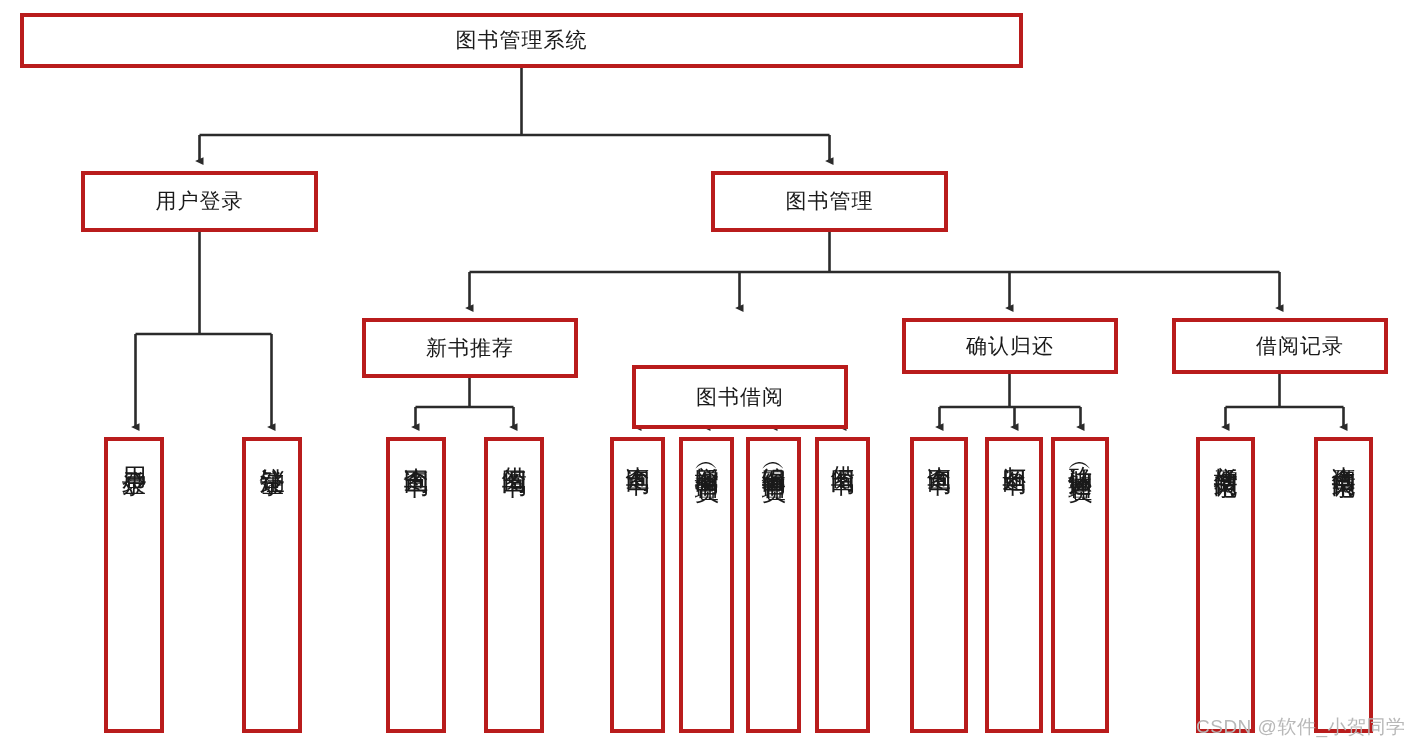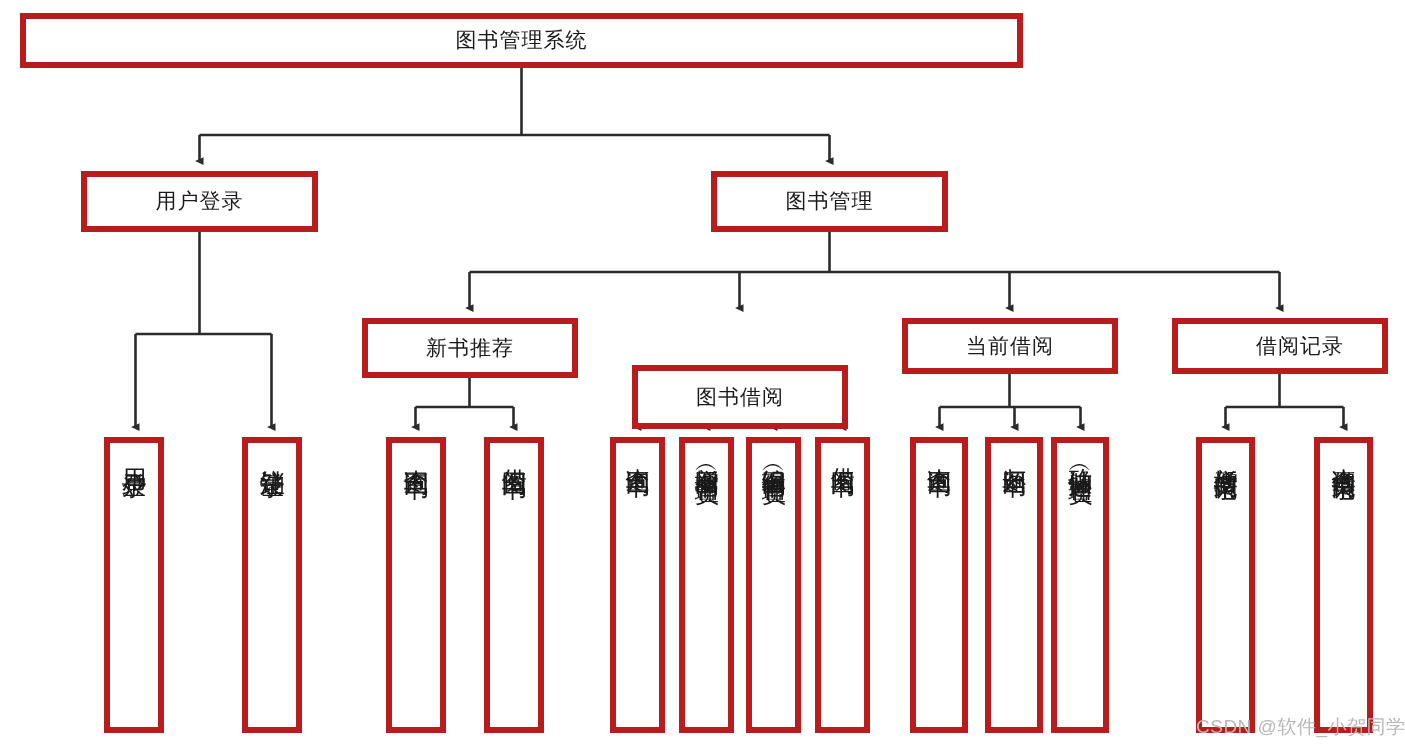--- a/index.html
+++ b/index.html
@@ -9,21 +9,21 @@
     font-family:"Liberation Sans","DejaVu Sans",sans-serif;
     overflow:hidden;
     position:relative;
   }
   #diagram{position:absolute;left:0;top:0;width:1405px;height:747px;}
 
   .node{
     position:absolute;
     box-sizing:border-box;
     background:#ffffff;
-    border:6px solid #b91c1c;
+    border:4px solid #b91c1c;
     display:flex;
     align-items:center;
     justify-content:center;
     color:#1a1a1a;
   }
   .node .label{
     display:block;
     text-align:center;
     line-height:1.18;
     color:#1a1a1a;
@@ -127,21 +127,21 @@
     <span class="label">图书管理</span>
   </div>
 
   <div class="node horiz" id="node-l3-0" style="left: 362px; top: 318px; width: 216px; height: 60px;">
     <span class="label">新书推荐</span>
   </div>
   <div class="node horiz" id="node-l3-1" style="left: 632px; top: 318px; width: 216px; height: 64px; margin-top: 47px;">
     <span class="label">图书借阅</span>
   </div>
   <div class="node horiz" id="node-l3-2" style="left: 902px; top: 318px; width: 216px; height: 56px;">
-    <span class="label">当前借阅</span>
+    <span class="label">确认归还</span>
   </div>
   <div class="node horiz" id="node-l3-3" style="left: 1172px; top: 318px; width: 216px; height: 56px; padding-left: 40px;">
     <span class="label">借阅记录</span>
   </div>
 
   <div class="node vert" id="node-leaf-0" style="left: 104px; top: 437px; width: 60px; height: 296px;">
     <span class="label">用户登录</span>
   </div>
   <div class="node vert" id="node-leaf-1" style="left: 242px; top: 437px; width: 60px; height: 296px;">
     <span class="label">注销登录</span>

